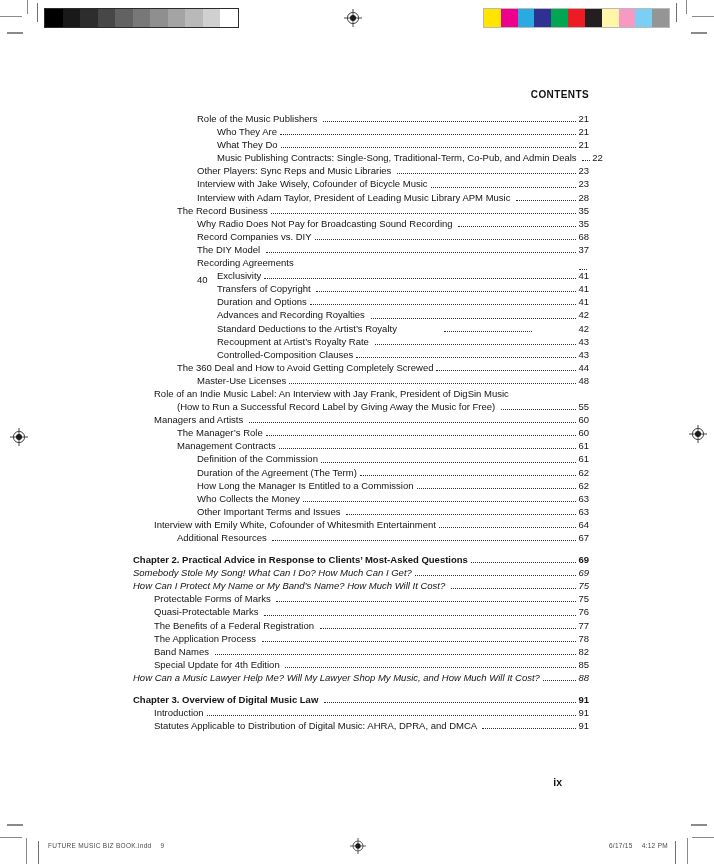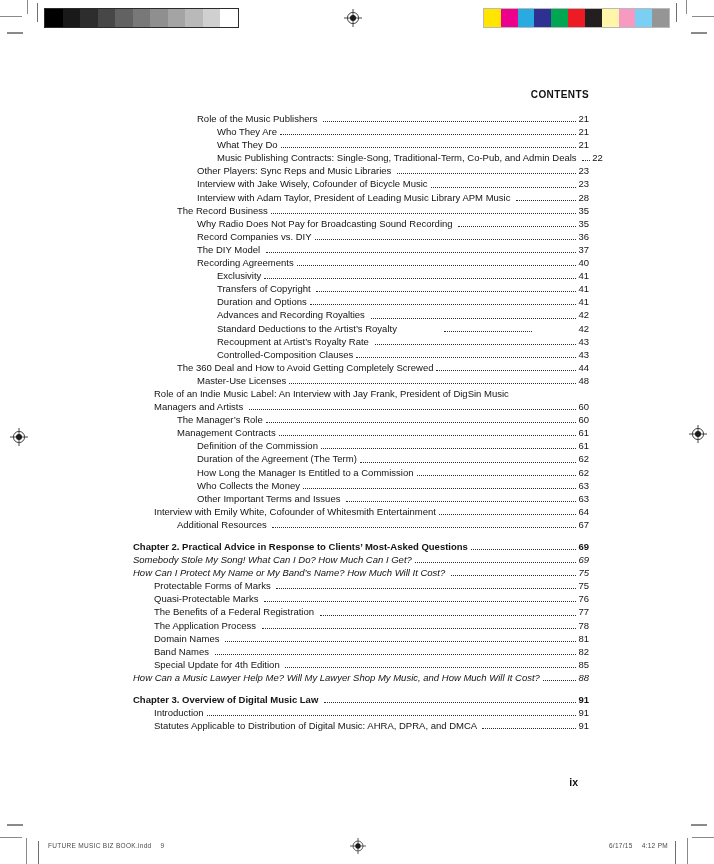--- a/index.html
+++ b/index.html
@@ -13,21 +13,21 @@
   .bar{position:absolute;top:8px;height:18px;display:flex;}
   .bar-cell{flex:1 1 auto;height:100%;}
   .grayscale-bar{left:44px;width:193px;border:1px solid #2b2b2b;}
   .color-bar{left:483px;width:185px;border:1px solid #b9b9b9;}
   .regmark{position:absolute;}
   
   .contents-title{
     position:absolute;top:89px;right:125px;font-size:10px;font-weight:bold;
     letter-spacing:.4px;color:#111;
   }
-  .folio{position:absolute;top:776px;right:136px;font-size:10.5px;font-weight:bold;color:#111;}
+  .folio{position:absolute;top:776px;right:152px;font-size:10.5px;font-weight:bold;color:#111;}
   .footer-left{position:absolute;left:48px;top:842px;font-size:6.5px;color:#4a4a4a;letter-spacing:.3px;white-space:pre;}
   .footer-right{position:absolute;right:46px;top:842px;font-size:6.5px;color:#4a4a4a;letter-spacing:.3px;white-space:pre;}
   .footer-sep{display:inline-block;width:9px;}
   
   .toc{position:absolute;left:133px;top:112px;width:456px;font-size:9.5px;line-height:13.1px;}
   .toc-row{display:flex;align-items:baseline;height:13.1px;}
   .toc-row.gap{margin-top:9px;}
   .toc-row.bold{font-weight:bold;}
   .toc-row.italic{font-style:italic;}
   .toc-row .title{white-space:pre;}
@@ -155,28 +155,28 @@
         <span class="page">35</span>
       </div>
       <div class="toc-row" style="padding-left: 64px;">
         <span class="title">Why Radio Does Not Pay for Broadcasting Sound Recording </span>
         <span class="leader"></span>
         <span class="page">35</span>
       </div>
       <div class="toc-row" style="padding-left: 64px;">
         <span class="title">Record Companies vs. DIY</span>
         <span class="leader"></span>
-        <span class="page">36</span>
+        <span class="page">68</span>
       </div>
       <div class="toc-row" style="padding-left: 64px; justify-content: flex-end;">
         <span class="title">The DIY Model </span>
         <span class="leader"></span>
         <span class="page">37</span>
       </div>
-      <div class="toc-row" style="padding-left: 64px;">
+      <div class="toc-row" style="padding-left: 64px; flex-direction: column;">
         <span class="title">Recording Agreements</span>
         <span class="leader"></span>
         <span class="page">40</span>
       </div>
       <div class="toc-row" style="padding-left: 84px;">
         <span class="title">Exclusivity</span>
         <span class="leader"></span>
         <span class="page">41</span>
       </div>
       <div class="toc-row" style="padding-left: 84px;">
@@ -215,20 +215,25 @@
         <span class="page">44</span>
       </div>
       <div class="toc-row" style="padding-left: 64px;">
         <span class="title">Master-Use Licenses</span>
         <span class="leader"></span>
         <span class="page">48</span>
       </div>
       <div class="toc-row" style="padding-left: 21px;">
         <span class="title">Role of an Indie Music Label: An Interview with Jay Frank, President of DigSin Music</span>
       </div>
+      <div class="toc-row" style="padding-left: 44px;">
+        <span class="title">(How to Run a Successful Record Label by Giving Away the Music for Free) </span>
+        <span class="leader"></span>
+        <span class="page">55</span>
+      </div>
       <div class="toc-row" style="padding-left: 21px;">
         <span class="title">Managers and Artists </span>
         <span class="leader"></span>
         <span class="page">60</span>
       </div>
       <div class="toc-row" style="padding-left: 44px;">
         <span class="title">The Manager’s Role</span>
         <span class="leader"></span>
         <span class="page">60</span>
       </div>
@@ -301,25 +306,20 @@
         <span class="title">The Benefits of a Federal Registration </span>
         <span class="leader"></span>
         <span class="page">77</span>
       </div>
       <div class="toc-row" style="padding-left: 21px;">
         <span class="title">The Application Process </span>
         <span class="leader"></span>
         <span class="page">78</span>
       </div>
       <div class="toc-row" style="padding-left: 21px;">
-        <span class="title">Domain Names </span>
-        <span class="leader"></span>
-        <span class="page">81</span>
-      </div>
-      <div class="toc-row" style="padding-left: 21px;">
         <span class="title">Band Names </span>
         <span class="leader"></span>
         <span class="page">82</span>
       </div>
       <div class="toc-row" style="padding-left: 21px;">
         <span class="title">Special Update for 4th Edition </span>
         <span class="leader"></span>
         <span class="page">85</span>
       </div>
       <div class="toc-row italic" style="padding-left: 0px;">

